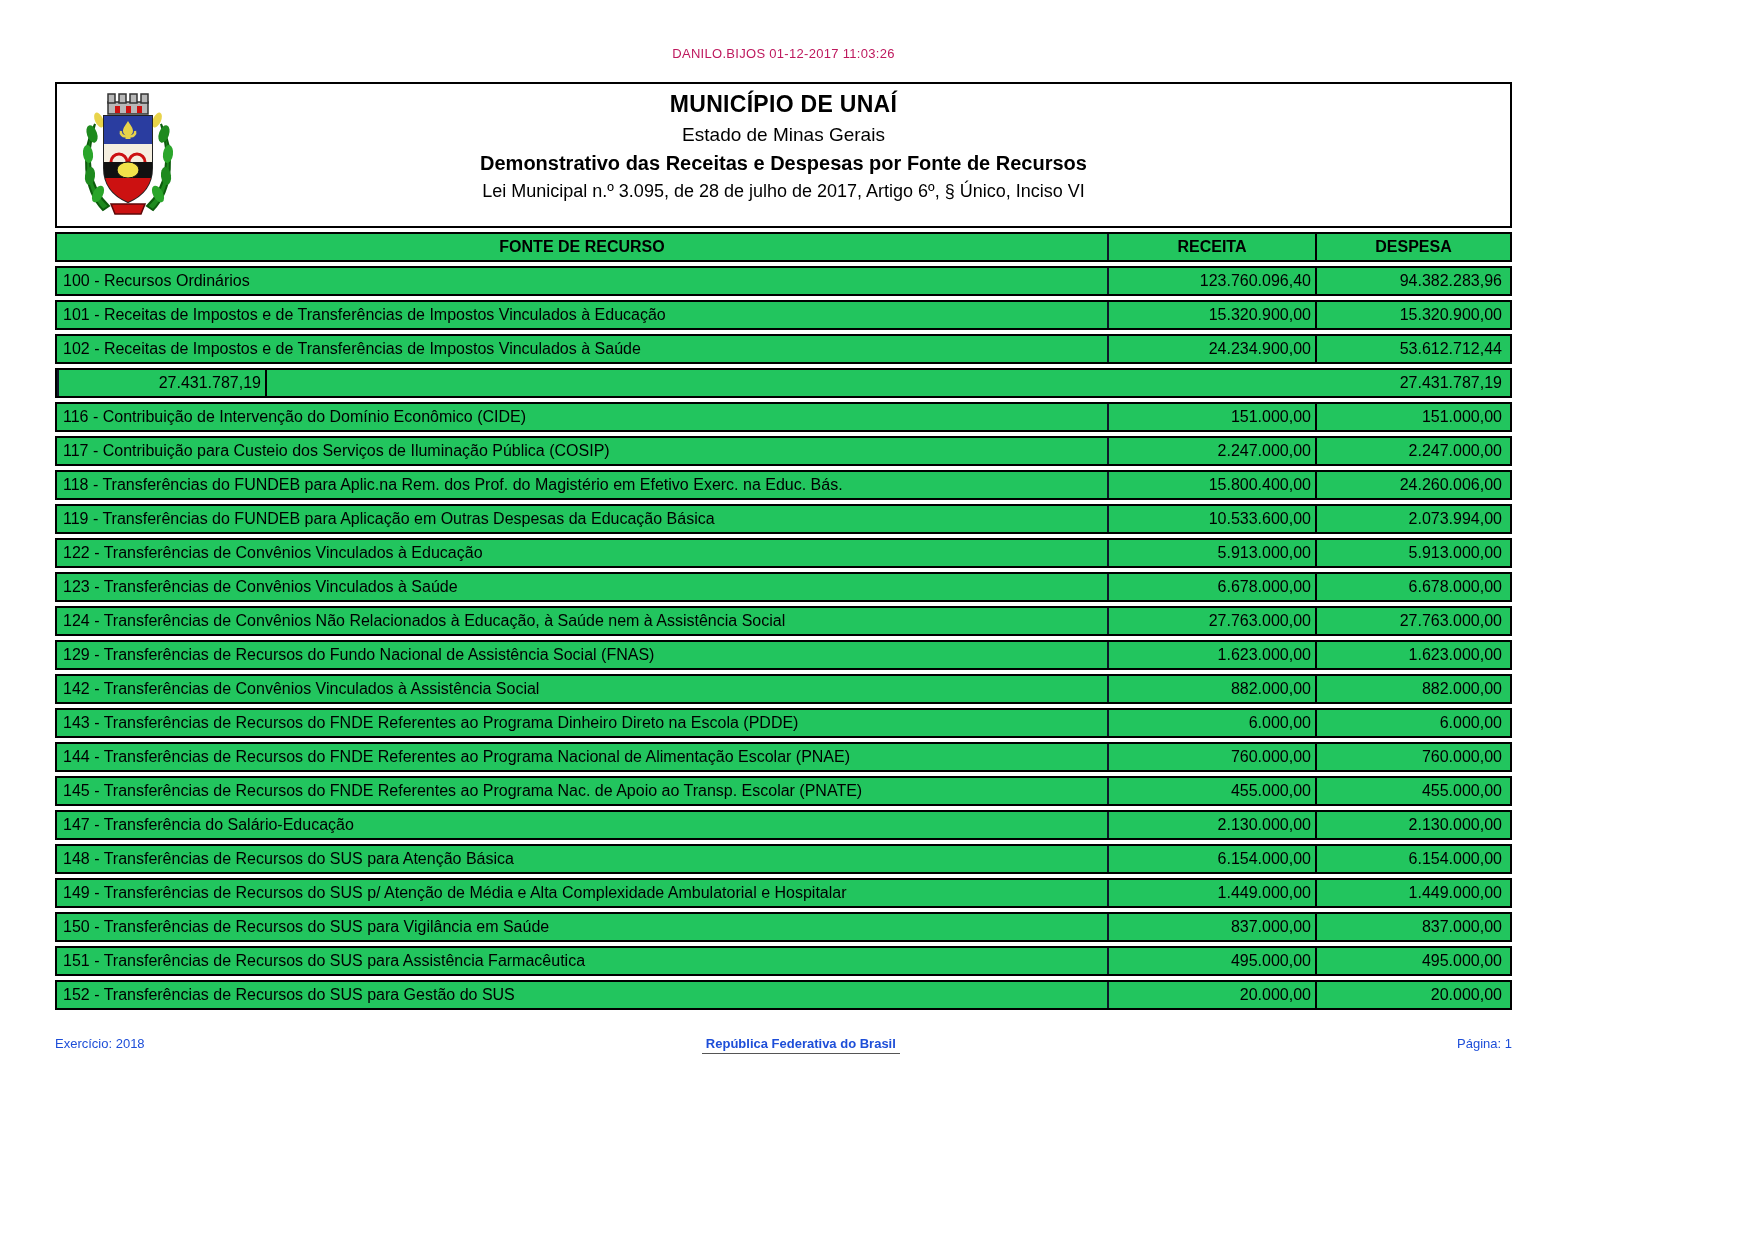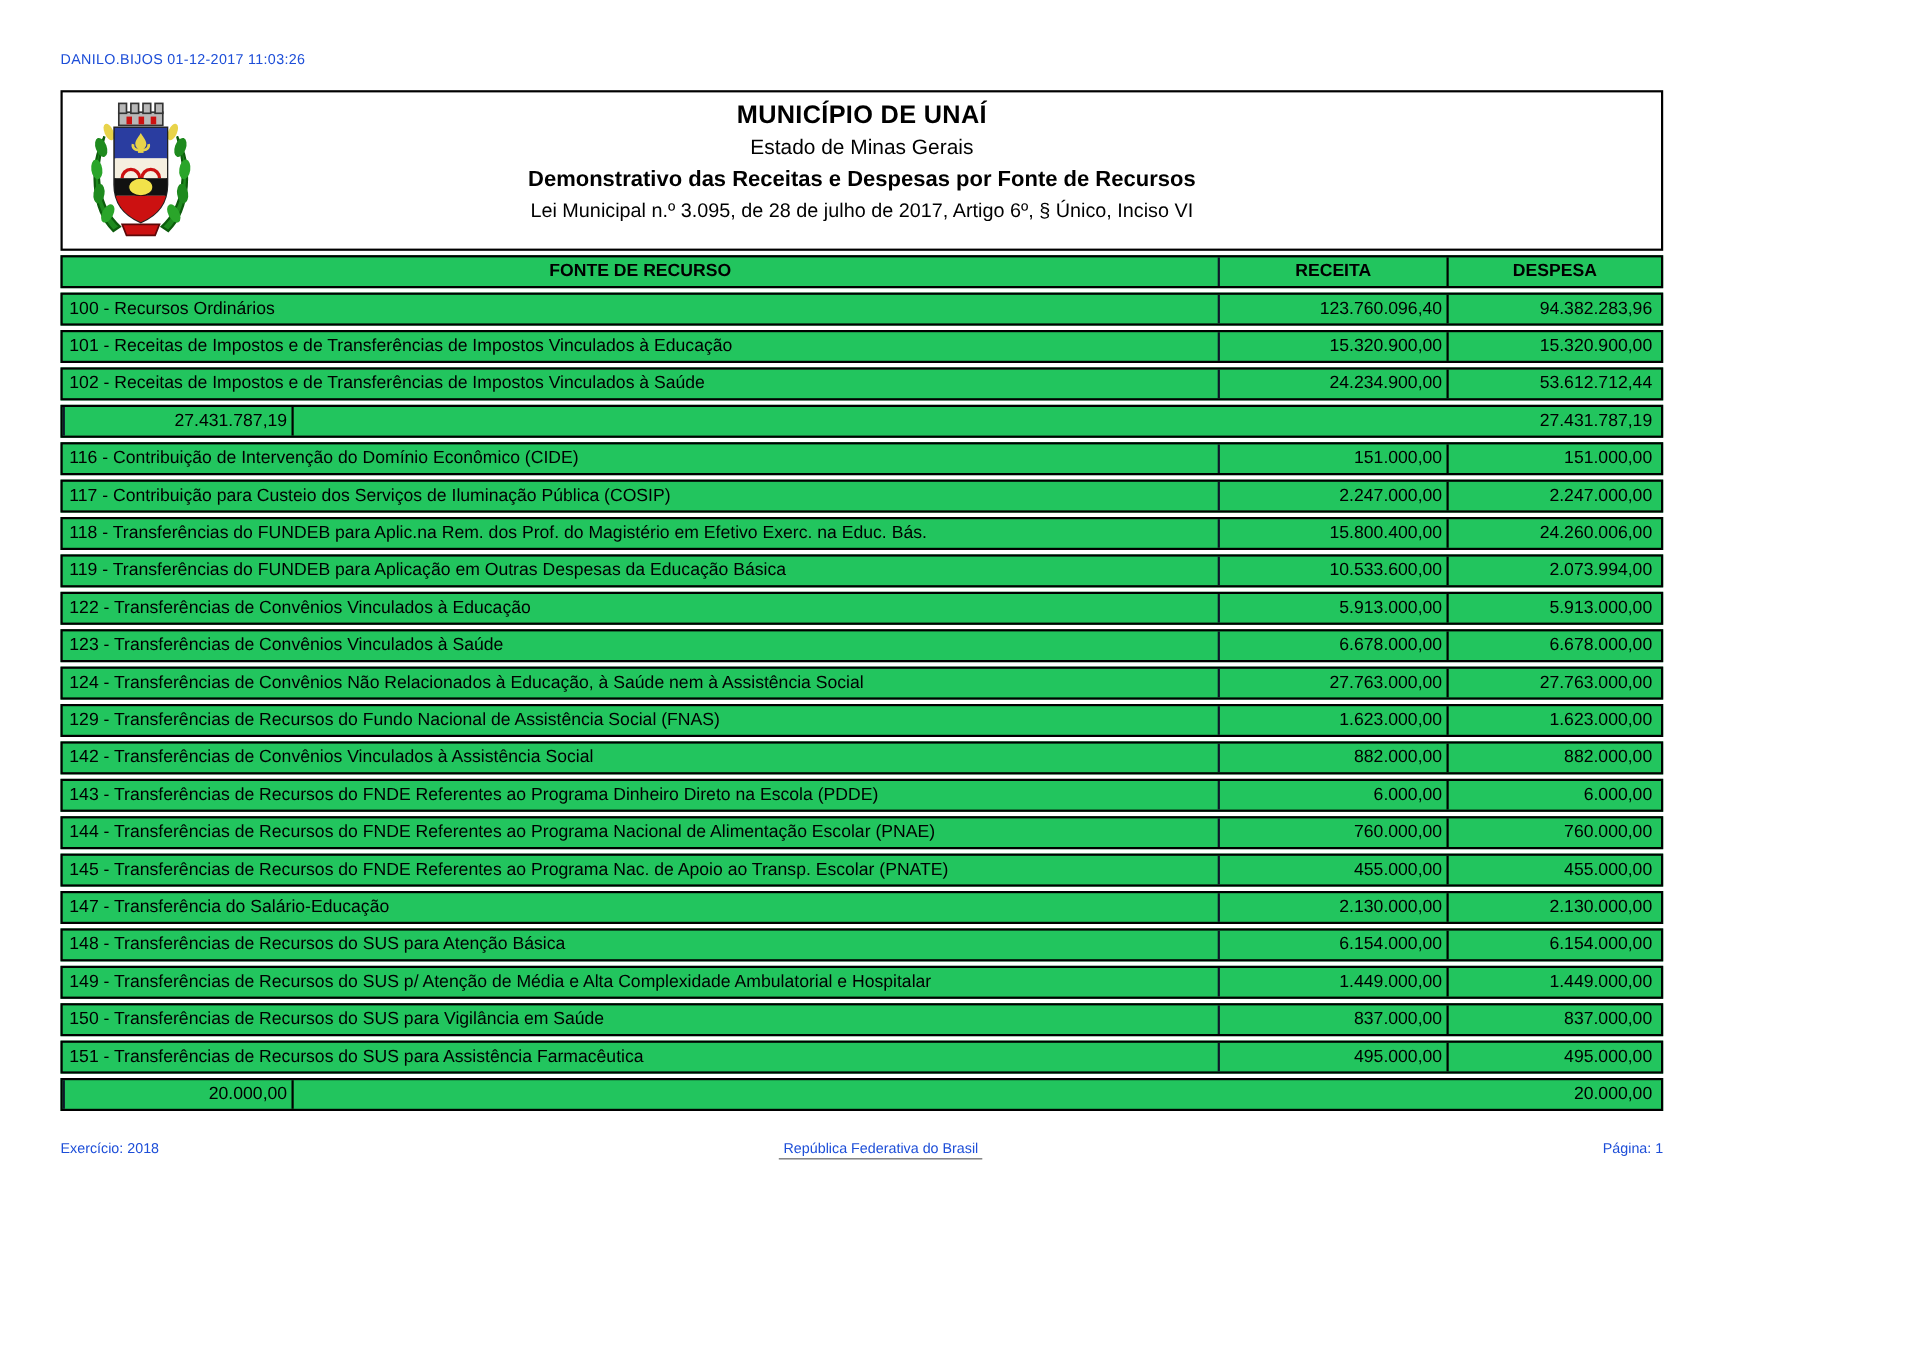--- a/index.html
+++ b/index.html
@@ -3,21 +3,21 @@
 <meta charset="utf-8">
 <style>
   html,body{margin:0;padding:0;}
   body{
     width:1755px;height:1241px;background:#ffffff;
     font-family:"Liberation Sans", sans-serif;color:#000;
     position:relative;overflow:hidden;
   }
   .stamp{
     position:absolute;top:46px;left:55px;width:1457px;
-    text-align:left;font-size:13px;letter-spacing:.3px;color:#1d4ed8;
+    text-align:center;font-size:13px;letter-spacing:.3px;color:#be185d;
   }
   .content{position:absolute;top:82px;left:55px;width:1457px;border-radius:30px;}
 
   
   .header-box{
     border:2px solid #000;height:146px;box-sizing:border-box;
     position:relative;text-align:center;
   }
   .coat{position:absolute;left:18px;top:6px;width:106px;height:132px;}
   .h-title{font-size:23px;font-weight:bold;margin-top:7px;letter-spacing:.3px;}
@@ -39,21 +39,21 @@
   .thead .c-fonte{justify-content:center;font-weight:bold;font-size:16px;}
   .thead .c-receita,.thead .c-despesa{justify-content:center;font-weight:bold;font-size:16px;}
   .trow .cell-text{font-size:16px;}
 
   
   .footer{
     position:absolute;top:1036px;left:55px;width:1457px;
     display:flex;justify-content:space-between;align-items:flex-start;
     font-size:13px;color:#1d4ed8;
   }
-  .footer .f-center{border-bottom:1px solid #555;padding:0 4px 2px 4px;}
+  .footer .f-center{border-bottom:1px solid #555;padding:0 4px 2px 4px;font-weight:bold;}
 </style>
 </head>
 <body>
 
 <div class="stamp">DANILO.BIJOS 01-12-2017 11:03:26</div>
 
 <div class="content">
 
   <div class="header-box">
     <svg class="coat" viewBox="0 0 106 132" aria-hidden="true">
@@ -237,20 +237,21 @@
         <div class="c-despesa cell-text">837.000,00</div>
       </div>
 
       <div class="trow">
         <div class="c-fonte cell-text">151 - Transferências de Recursos do SUS para Assistência Farmacêutica</div>
         <div class="c-receita cell-text">495.000,00</div>
         <div class="c-despesa cell-text">495.000,00</div>
       </div>
 
       <div class="trow">
+        <div class="c-fonte cell-text">152 - Transferências de Recursos do SUS para Gestão do SUS</div>
         <div class="c-receita cell-text">20.000,00</div>
         <div class="c-despesa cell-text">20.000,00</div>
       </div>
     </div>
 
 </div>
 
 <div class="footer">
   <span class="f-left">Exercício: 2018</span>
   <span class="f-center">República Federativa do Brasil</span>

